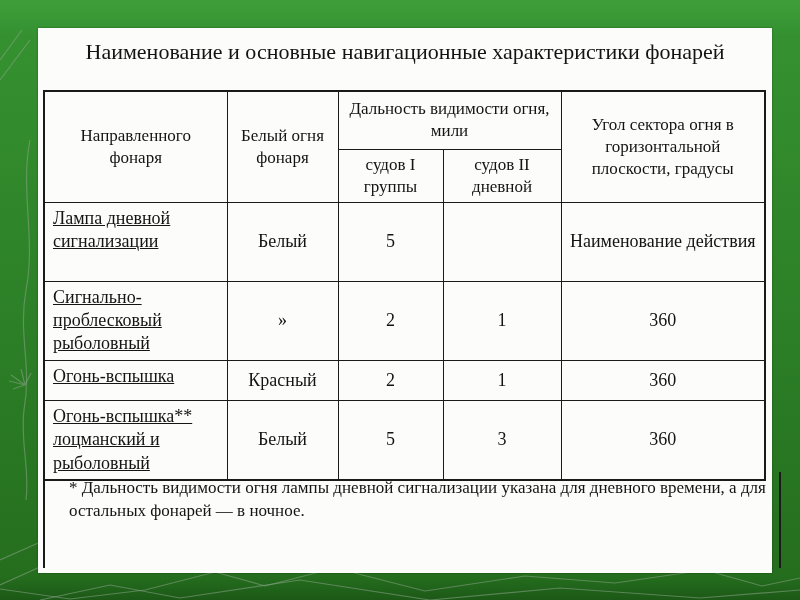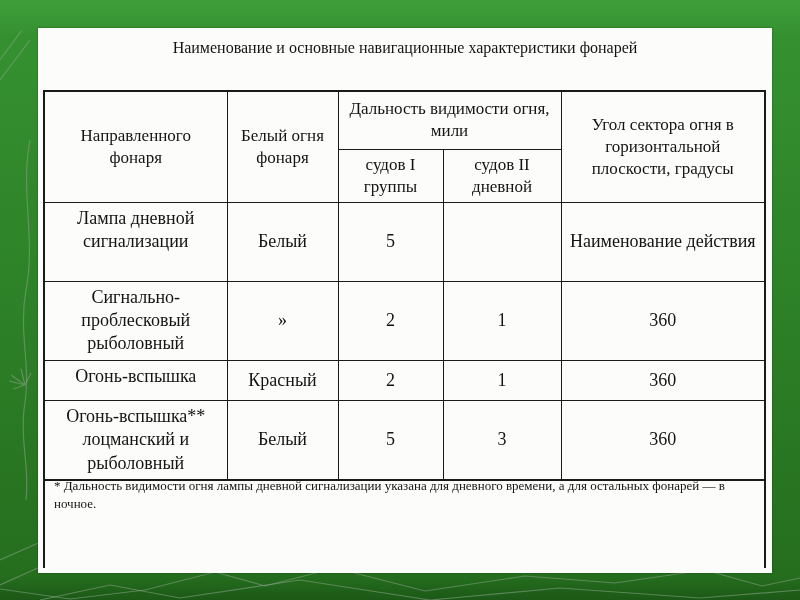--- a/index.html
+++ b/index.html
@@ -19,21 +19,21 @@
     position: absolute;
     left: 38px; top: 28px;
     width: 734px; height: 545px;
     background: #fcfcfa;
     box-shadow: 0 0 2px rgba(0,0,0,0.35);
   }
   .title {
     position: absolute;
     left: 0; top: 9px; width: 100%;
     text-align: center;
-    font-size: 16px;
+    font-size: 22px;
     line-height: 1.32;
   }
   table.doc-table {
     position: absolute;
     left: 5px; top: 62px;
     width: 721px;
     border-collapse: collapse;
     table-layout: fixed;
     font-size: 18px;
   }
@@ -53,30 +53,30 @@
     text-align: center;
     vertical-align: middle;
     font-size: 17px;
   }
   tr.hdr-top { height: 58px; }
   tr.hdr-sub { height: 51px; }
   tr.row-1 { height: 79px; }
   tr.row-2 { height: 67px; }
   tr.row-3 { height: 40px; margin-top: 44px; }
   tr.row-4 { height: 79px; }
-  td.cell-name { text-align: center; vertical-align: top; padding-top: 7px; }
+  td.cell-name { text-align: left; vertical-align: top; padding-top: 7px; text-decoration: underline; }
   td.cell-center { text-align: center; vertical-align: middle; }
   .footnotes {
     position: absolute;
     left: 5px; top: 444px;
     width: 701px; height: 91px;
     border-left: 2px solid #1a1a1a;
     border-right: 2px solid #1a1a1a;
-    padding: 5px 9px 0 9px;
-    font-size: 13px;
+    padding: 5px 9px 0 24px;
+    font-size: 17px;
     line-height: 1.35;
   }
   .footnotes p { margin: 0 0 2px 0; }
 </style>
 </head>
 <body>
 
 <div class="canvas">
 
   <svg class="bg-pattern" viewBox="0 0 800 600" xmlns="http://www.w3.org/2000/svg">

